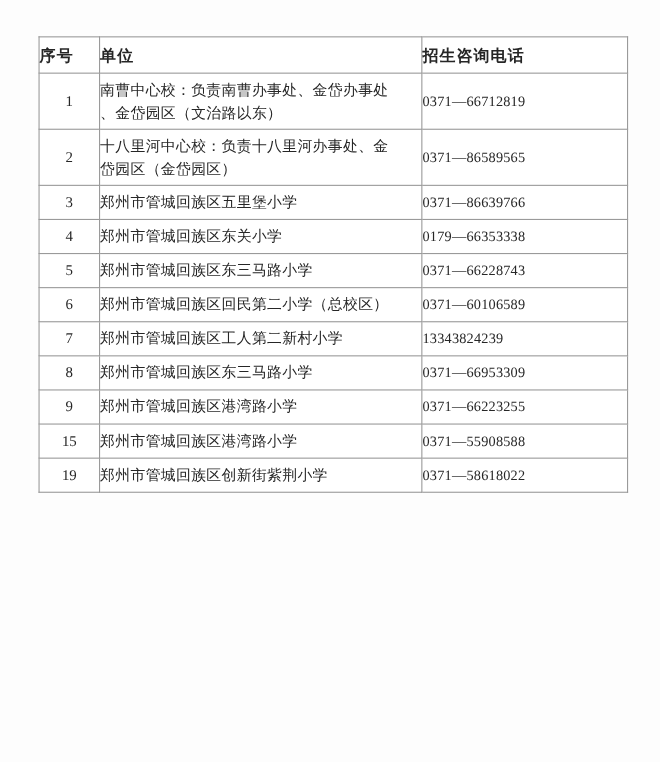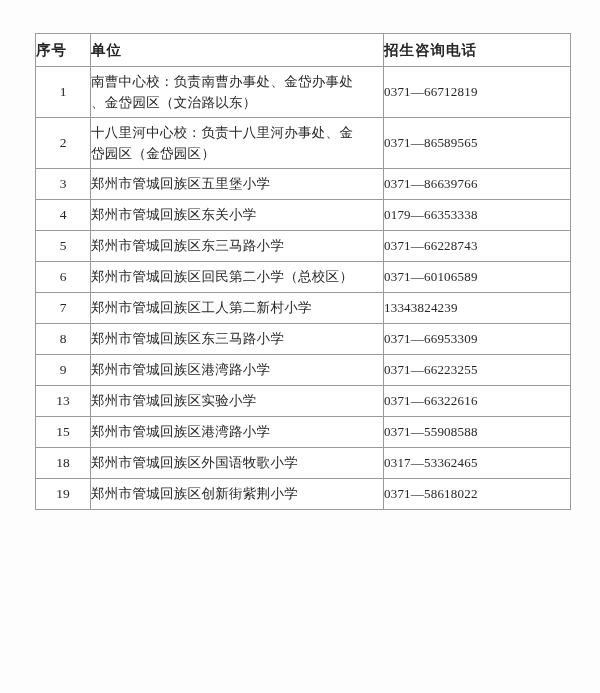--- a/index.html
+++ b/index.html
@@ -155,39 +155,25 @@
             <td class="phone">0371—66953309</td>
           </tr>
           <tr class="r-std">
             <td class="idx">9</td>
             <td class="unit">
               <span class="line">郑州市管城回族区港湾路小学</span>
             </td>
             <td class="phone">0371—66223255</td>
           </tr>
           <tr class="r-std">
-            <td class="idx">13</td>
-            <td class="unit">
-              <span class="line">郑州市管城回族区实验小学</span>
-            </td>
-            <td class="phone">0371—66322616</td>
-          </tr>
-          <tr class="r-std">
             <td class="idx">15</td>
             <td class="unit">
               <span class="line">郑州市管城回族区港湾路小学</span>
             </td>
             <td class="phone">0371—55908588</td>
-          </tr>
-          <tr class="r-std">
-            <td class="idx">18</td>
-            <td class="unit">
-              <span class="line">郑州市管城回族区外国语牧歌小学</span>
-            </td>
-            <td class="phone">0317—53362465</td>
           </tr>
           <tr class="r-std">
             <td class="idx">19</td>
             <td class="unit">
               <span class="line">郑州市管城回族区创新街紫荆小学</span>
             </td>
             <td class="phone">0371—58618022</td>
           </tr>
         </tbody>
     </table>

